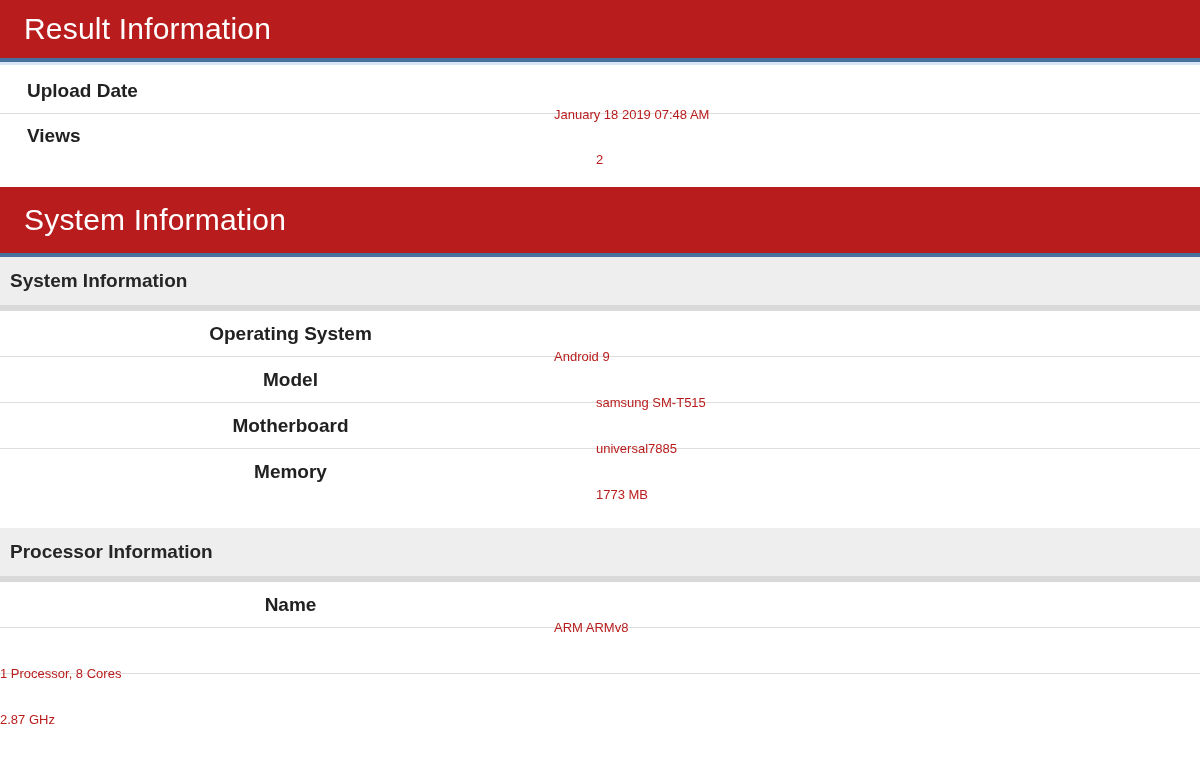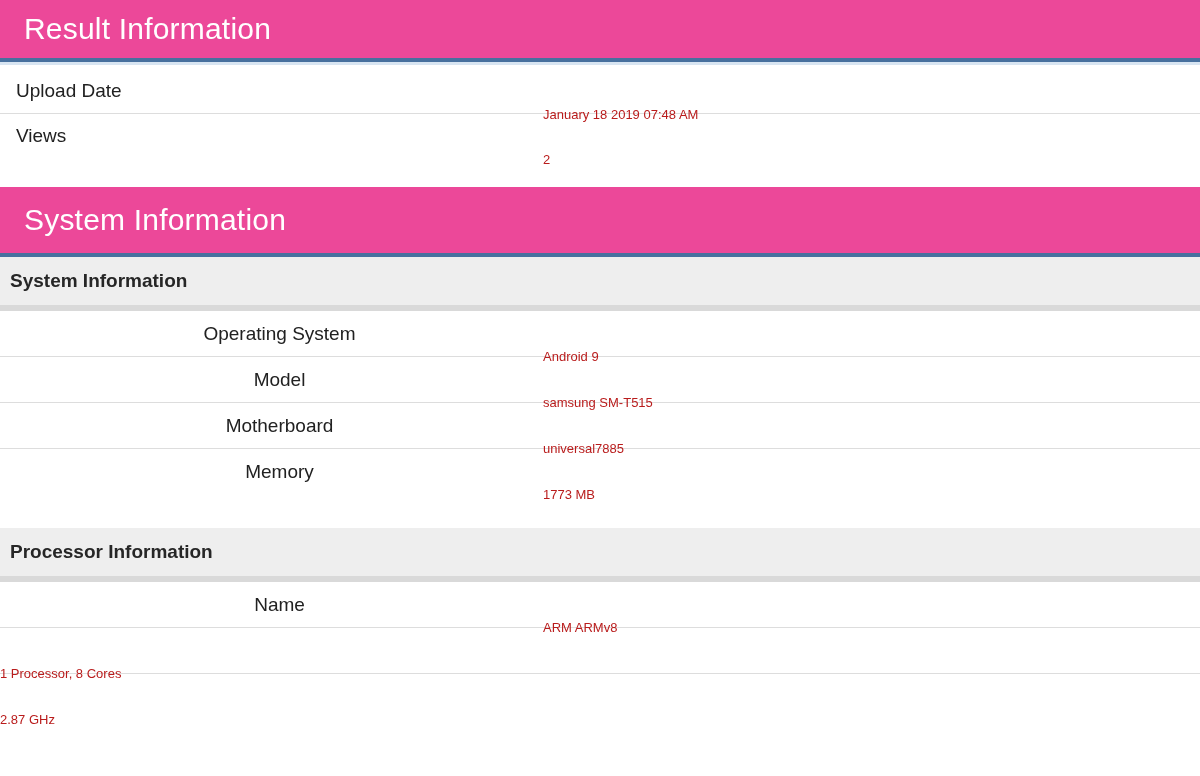--- a/index.html
+++ b/index.html
@@ -7,21 +7,21 @@
     padding: 0;
     background: #ffffff;
     font-family: "Liberation Sans", sans-serif;
   }
   body {
     width: 1200px;
     height: 776px;
     overflow: hidden;
   }
   .banner {
-    background: #ec4899;
+    background: #b91c1c;
     border-bottom: 4px solid #47709e;
     color: #ffffff;
     display: flex;
     align-items: center;
     padding-left: 24px;
     font-size: 30px;
     font-weight: 400;
     letter-spacing: 0.2px;
   }
   .banner--result { height: 58px; }
@@ -31,25 +31,25 @@
     background: #d8e5f2;
   }
   .info-table { margin-top: 4px; }
   .info-table--flush { margin-top: 0; }
   .row {
     display: flex;
     align-items: center;
     height: 44px;
   }
   .info-table--tall .row { height: 45px; text-align: center; }
-  .row + .row { border-top: 1px solid #dddddd; }
+  .row + .row { border-top: 1px solid #dddddd; gap: 42px; }
   .row-label {
     width: 527px;
-    padding-left: 16px;
-    font-weight: normal;
+    padding-left: 27px;
+    font-weight: bold;
     font-size: 19px;
     color: #212121;
     flex: 0 0 auto;
   }
   .row-value {
     font-size: 13px;
     color: #b91c1c;
     white-space: nowrap;
     margin-top: 46px;
   }

